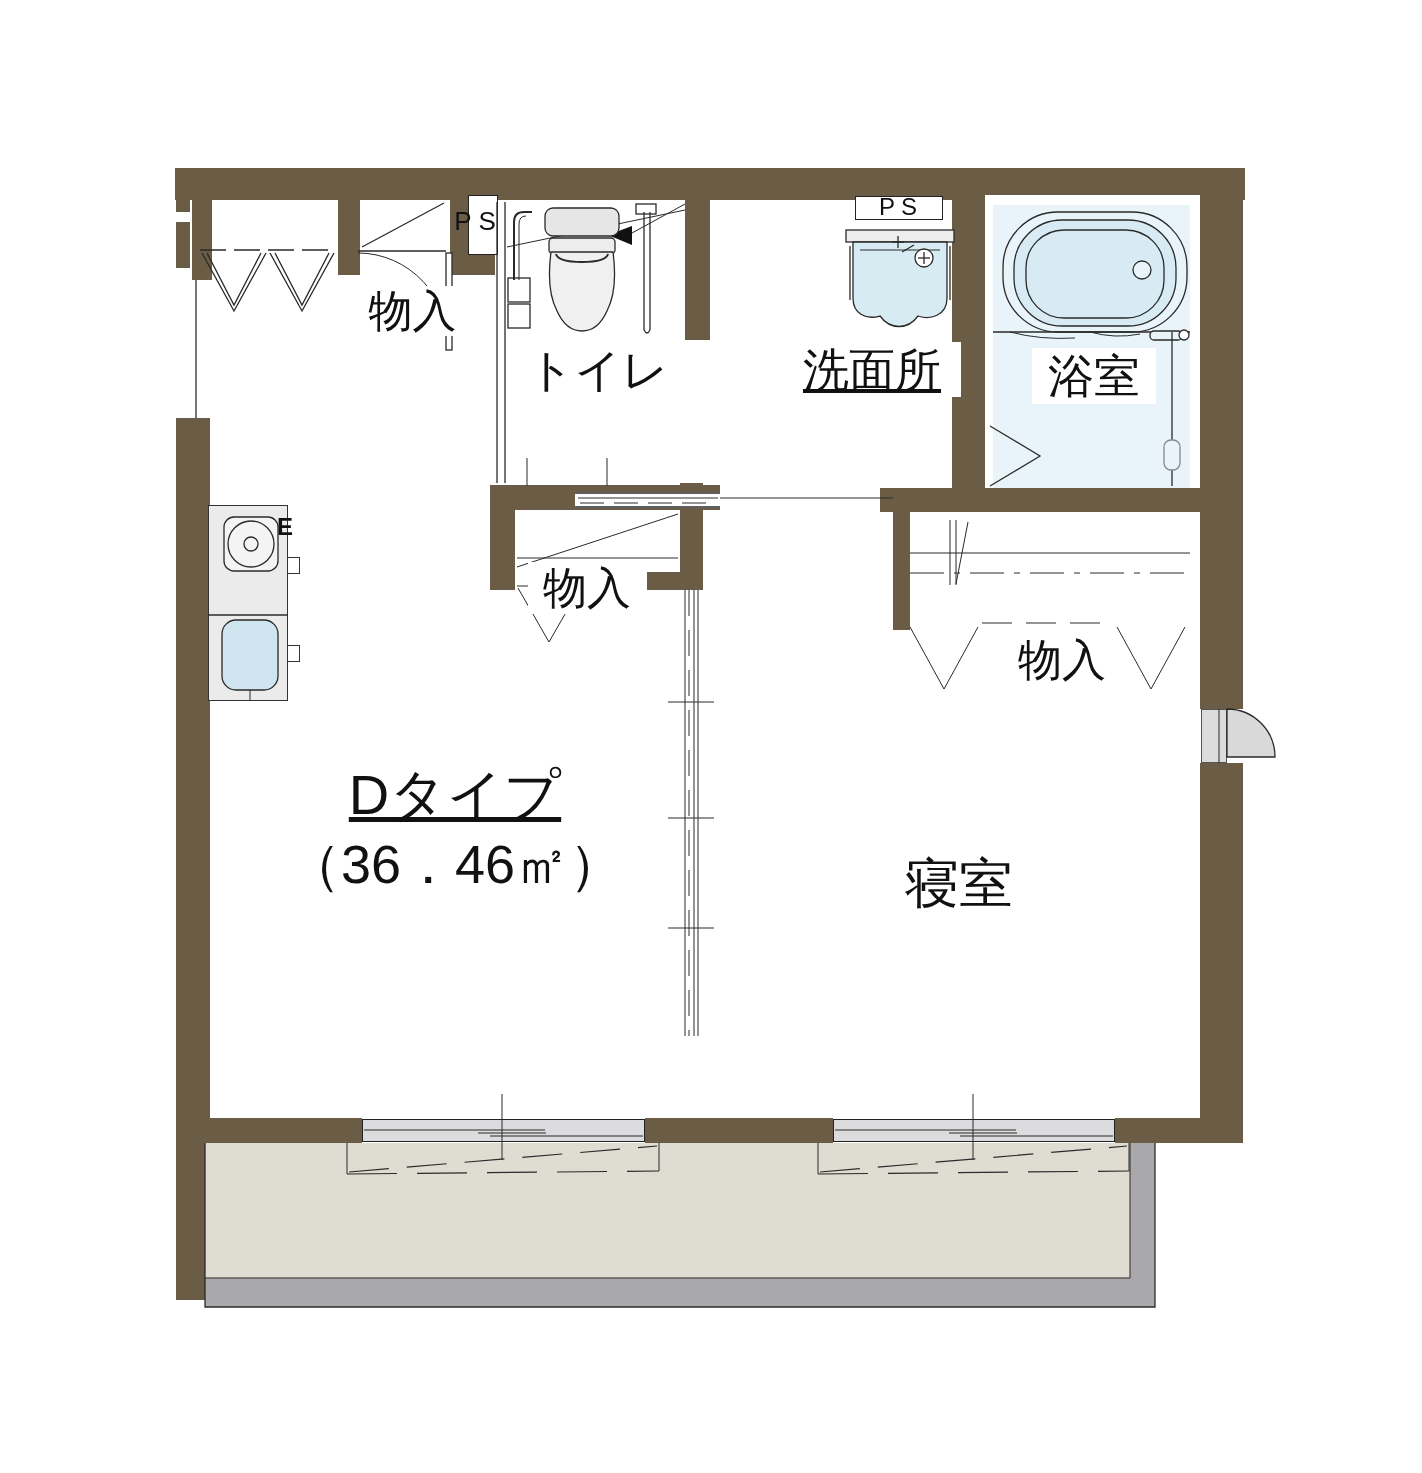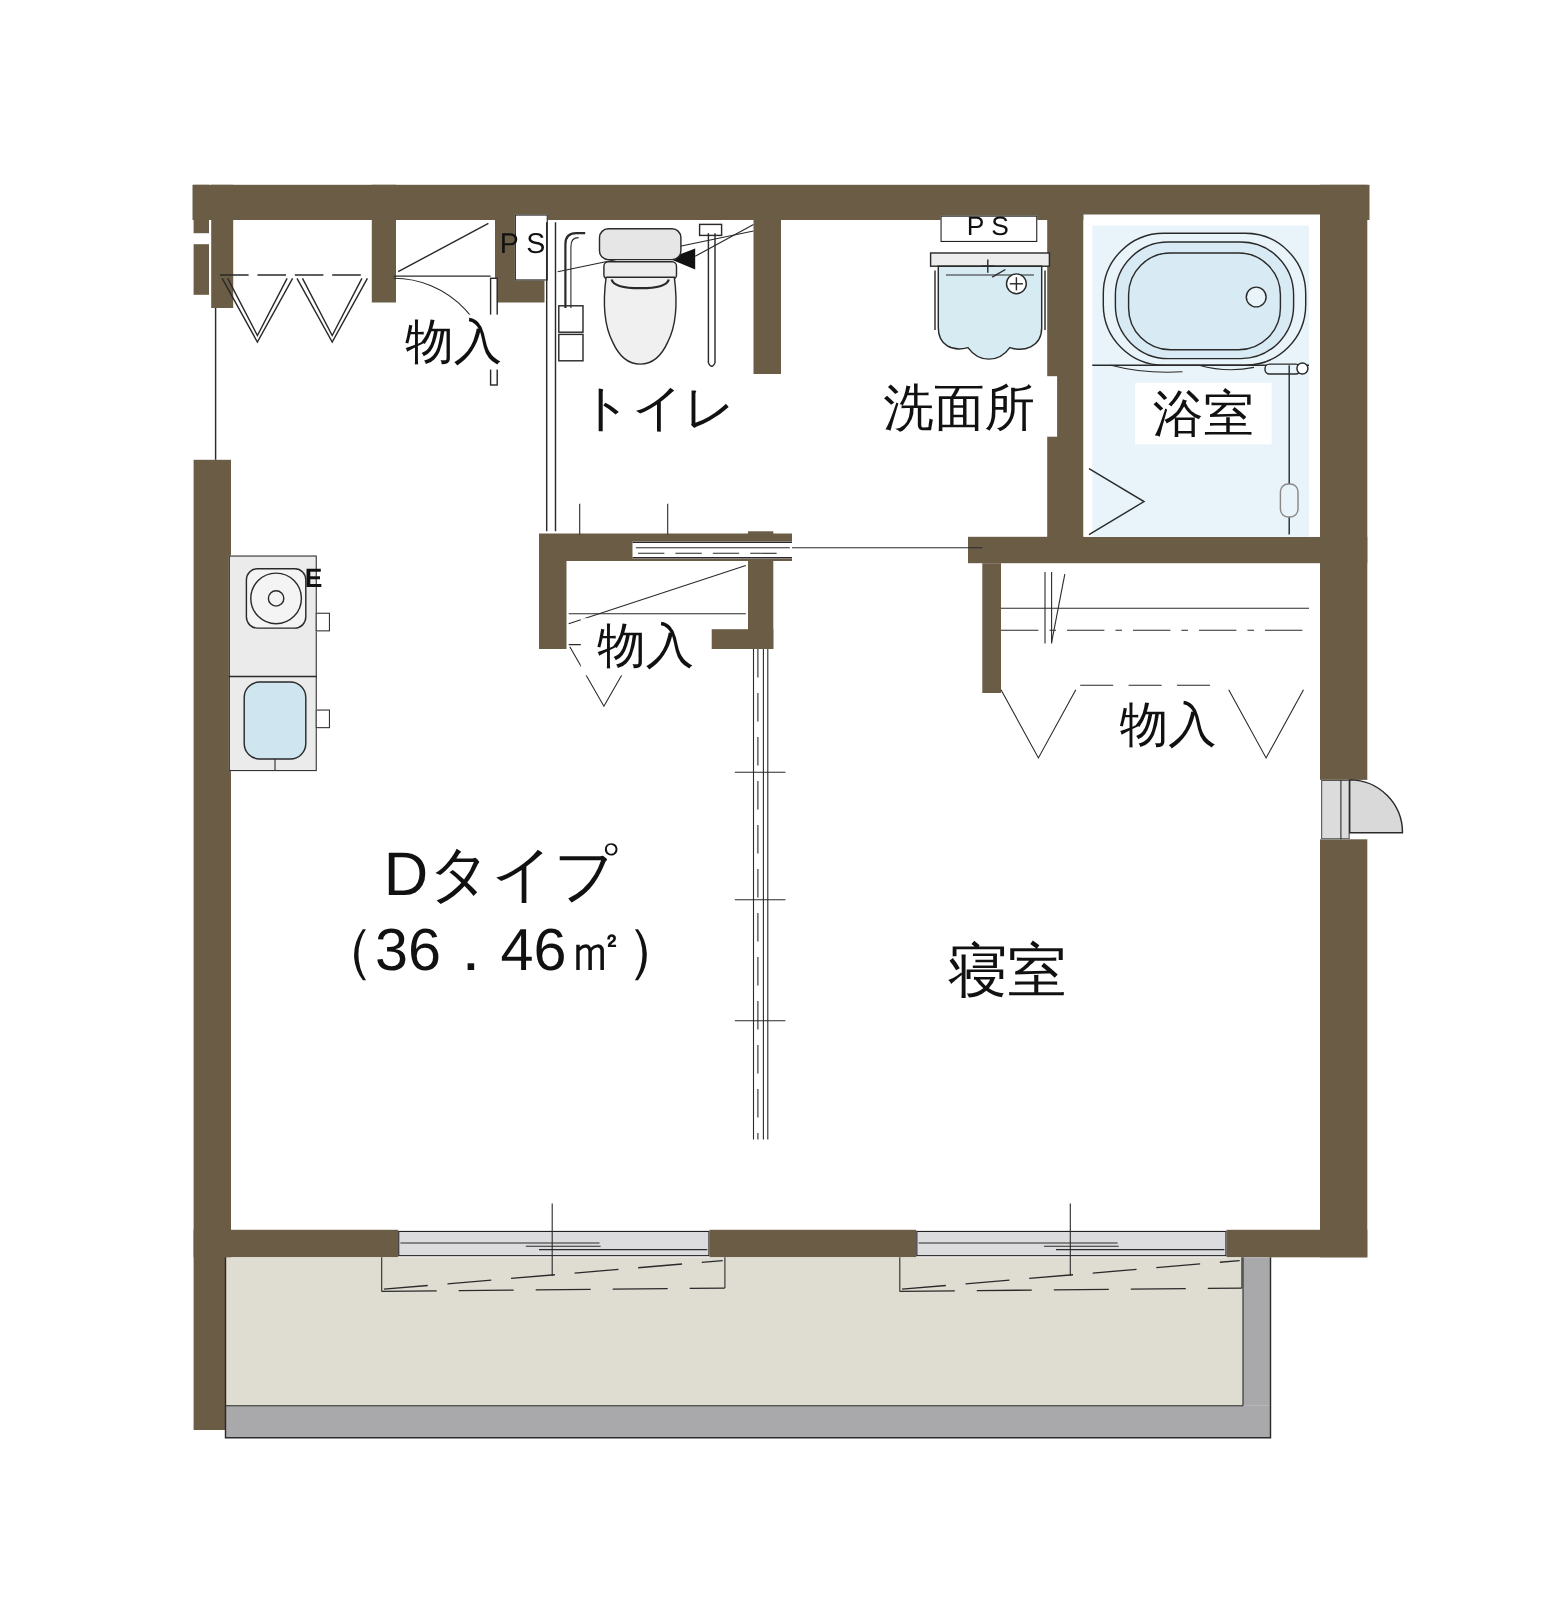--- a/index.html
+++ b/index.html
@@ -218,27 +218,27 @@
         <line x1="820" y1="1172" x2="1127" y2="1146" stroke-dasharray="40,18" stroke-width="1.2"></line>
       </g>
 
       <g>
         <line x1="1219" y1="709" x2="1219" y2="763" stroke-width="1"></line>
         <path d="M1227,709 A48,48 0 0 1 1275,757 L1227,757 Z" fill="#D9D9D9"></path>
       </g>
     </g>
   </svg>
 
-  <div class="lbl" style="left:330px;top:764px;width:250px;height:62px;font-size:56px;">Dタイプ</div>
+  <div class="lbl" style="left:330px;top:764px;width:250px;height:62px;font-size:56px;text-decoration:underline;">Dタイプ</div>
   <div class="lbl" style="left:265px;top:834px;width:380px;height:60px;font-size:54px;">（36．46㎡）</div>
 
   <div class="lbl" style="left:523px;top:342px;width:150px;height:55px;font-size:46px;">トイレ</div>
-  <div class="lbl" style="left:783px;top:342px;width:178px;height:55px;font-size:46px;">洗面所</div>
+  <div class="lbl" style="left:783px;top:342px;width:178px;height:55px;font-size:46px;text-decoration:underline;">洗面所</div>
   <div class="lbl" style="left:1032px;top:348px;width:124px;height:56px;font-size:46px;">浴室</div>
-  <div class="lbl" style="left:841px;top:852px;width:150px;height:62px;font-size:54px;">寝室</div>
+  <div class="lbl" style="left:884px;top:852px;width:150px;height:62px;font-size:54px;">寝室</div>
 
   <div class="lbl" style="left:360px;top:286px;width:105px;height:50px;font-size:44px;">物入</div>
   <div class="lbl" style="left:528px;top:562px;width:118px;height:52px;font-size:44px;">物入</div>
   <div class="lbl" style="left:1008px;top:634px;width:108px;height:52px;font-size:44px;">物入</div>
 
   <div class="lbl" style="left:444px;top:206px;width:62px;height:30px;font-size:26px;background:transparent;">P S</div>
   <div class="lbl" style="left:856px;top:195px;width:84px;height:24px;font-size:24px;background:transparent;">P S</div>
 
   <div class="lbl" style="left:274px;top:514px;width:22px;height:26px;font-size:24px;background:transparent;font-weight:bold;">E</div>
 

